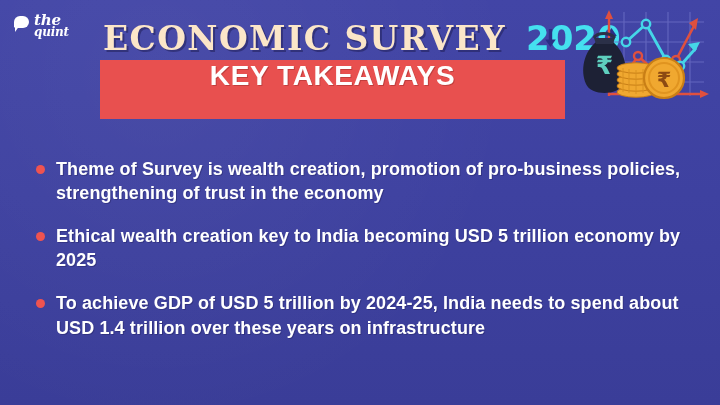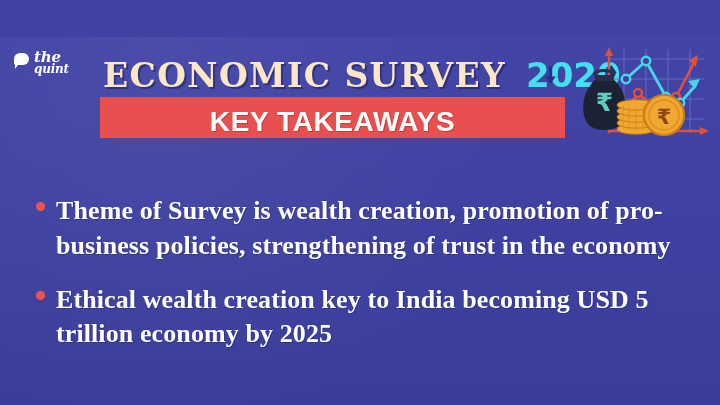--- a/index.html
+++ b/index.html
@@ -9,21 +9,20 @@
     font-family:"Liberation Sans", sans-serif;
     position:relative;
   }
   
   #slide {
     position:absolute; inset:0;
     background:
       radial-gradient(circle at 22% 18%, rgba(255,255,255,0.045), rgba(255,255,255,0) 55%),
       linear-gradient(180deg, #4245a6 0%, #3e41a0 48%, #3a3d98 100%);
     overflow:hidden;
-    margin-top:37px;
   }
 
   
   #logo {
     position:absolute; left:14px; top:13px;
     width:90px; height:34px;
     display:flex; align-items:flex-start; gap:4px;
   }
   #logo .bubble { position:relative; width:16px; height:15px; margin-top:3px; }
   #logo .bubble .b {
@@ -65,23 +64,23 @@
     font-weight:700; font-size:34px; letter-spacing:0px;
     color:#45e0ef; line-height:1;
   }
   #year svg { position:absolute; }
   #year .arrow-down { left:17px; top:6px; }
   #year .arrow-up   { right:2px;  top:5px; }
 
   
   #banner {
     position:absolute; left:100px; top:60px;
-    width:465px; height:41px;
+    width:465px; height:59px;
     background:#e8504f;
-    display:flex; align-items:flex-end; justify-content:center;
+    display:flex; align-items:flex-start; justify-content:center;
   }
   #banner .btxt {
     color:#ffffff; font-weight:700; font-size:28px;
     letter-spacing:0.6px;
     font-family:"Liberation Sans", sans-serif;
     text-shadow:1px 1px 0 rgba(120,28,30,0.35);
   }
 
   
   #art { position:absolute; right:4px; top:4px; width:140px; height:108px; }
@@ -92,26 +91,25 @@
   }
   .bullet { display:flex; align-items:flex-start; margin-bottom:19px; }
   .bullet:last-child { margin-bottom:0; }
   .dot {
     flex:0 0 auto;
     width:9px; height:9px; border-radius:50%;
     background:#ef5350; margin-top:8px; margin-right:11px;
   }
   .btext {
     color:#ffffff;
-    font-size:26px;
+    font-size:18px;
     font-weight:700;
     line-height:1.34;
     letter-spacing:0.1px;
     text-shadow:1px 1px 0 rgba(30,26,80,0.35);
-    font-family:Liberation Serif, serif;
   }
 </style>
 </head>
 <body>
 
 <div id="slide">
 
   <div id="logo">
     <span class="bubble">
       <span class="b"></span>
@@ -213,15 +211,19 @@
 
   <div id="bullets">
     <div class="bullet">
       <span class="dot"></span>
       <span class="btext">Theme of Survey is wealth creation, promotion of pro-business policies, strengthening of trust in the economy</span>
     </div>
     <div class="bullet">
       <span class="dot"></span>
       <span class="btext">Ethical wealth creation key to India becoming USD 5 trillion economy by 2025</span>
     </div>
+    <div class="bullet">
+      <span class="dot"></span>
+      <span class="btext">To achieve GDP of USD 5 trillion by 2024-25, India needs to spend about USD 1.4 trillion over these years on infrastructure</span>
+    </div>
   </div>
 
 </div>
 
 </body></html>

